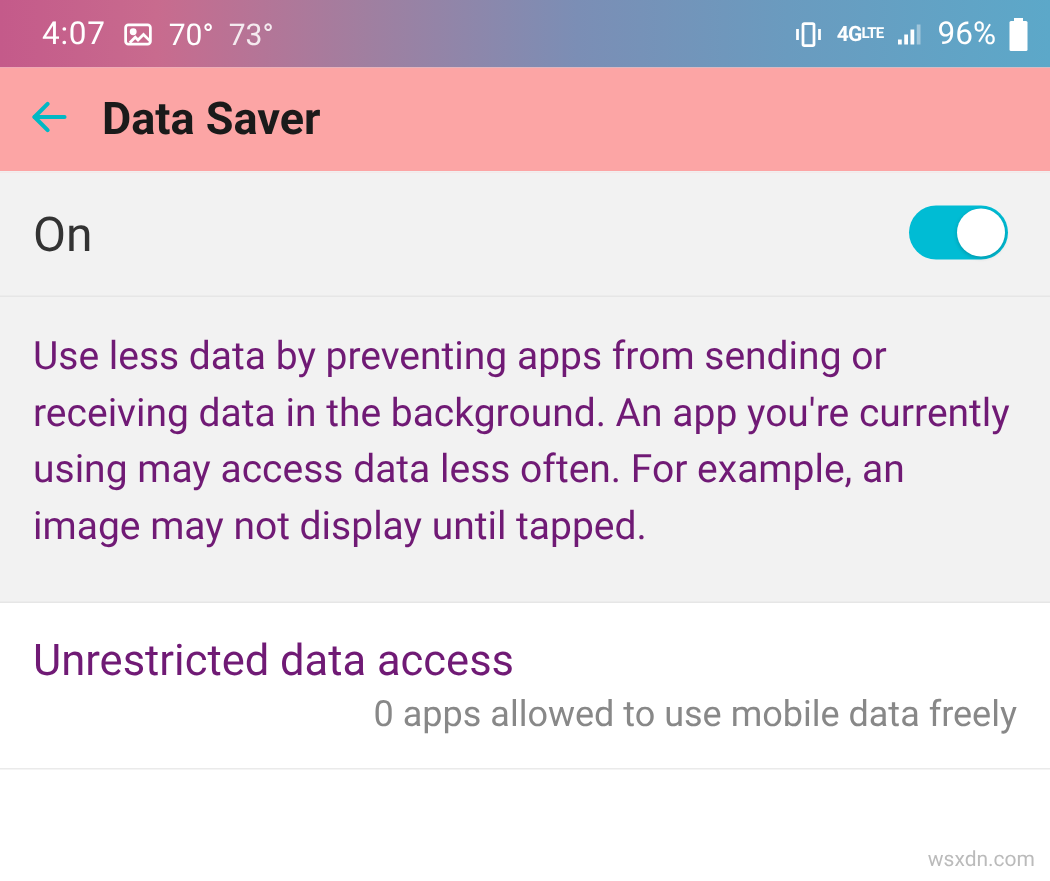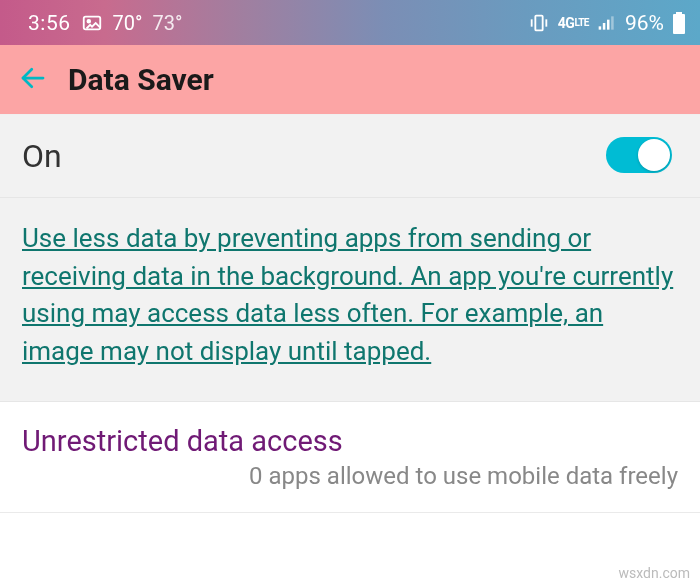--- a/index.html
+++ b/index.html
@@ -63,23 +63,22 @@
     height: 32px;
     background: #ffffff;
     border-radius: 50%;
     box-shadow: 0 1px 3px rgba(0,0,0,0.2);
   }
   .description {
     background: #f2f2f2;
     padding: 22px 22px 30px 22px;
     font-size: 26px;
     line-height: 1.45;
-    color: #0f766e;
+    color: #701a75;
     border-bottom: 1px solid #e6e6e6;
-    text-decoration: underline;
   }
   .list-item {
     padding: 22px 22px 22px 22px;
     background: #ffffff;
     border-bottom: 1px solid #eaeaea;
     cursor: pointer;
   }
   .list-item-title { font-size: 29px; color: #701a75; font-weight: 400; margin-bottom: 4px; }
   .list-item-subtitle { font-size: 24px; color: #888; text-align: right; }
   .watermark {
@@ -88,21 +87,21 @@
     right: 10px;
     font-size: 14px;
     color: #bbb;
   }
 </style>
 </head>
 <body>
 
 <div class="status-bar">
   <div class="status-left">
-    <span class="time">3:56</span>
+    <span class="time">4:07</span>
     <span class="statusicon">
       <svg width="22" height="22" viewBox="0 0 24 24" fill="none" stroke="#ffffff" stroke-width="2">
           <rect x="3" y="5" width="18" height="14" rx="2"></rect>
           <circle cx="8.5" cy="10" r="1.5" fill="#ffffff"></circle>
           <path d="M21 17l-5-5-4 4-2-2-4 4"></path>
         </svg>
     </span>
     <span class="temps">
       <span>70°</span>
       <span class="temp2">73°</span>

